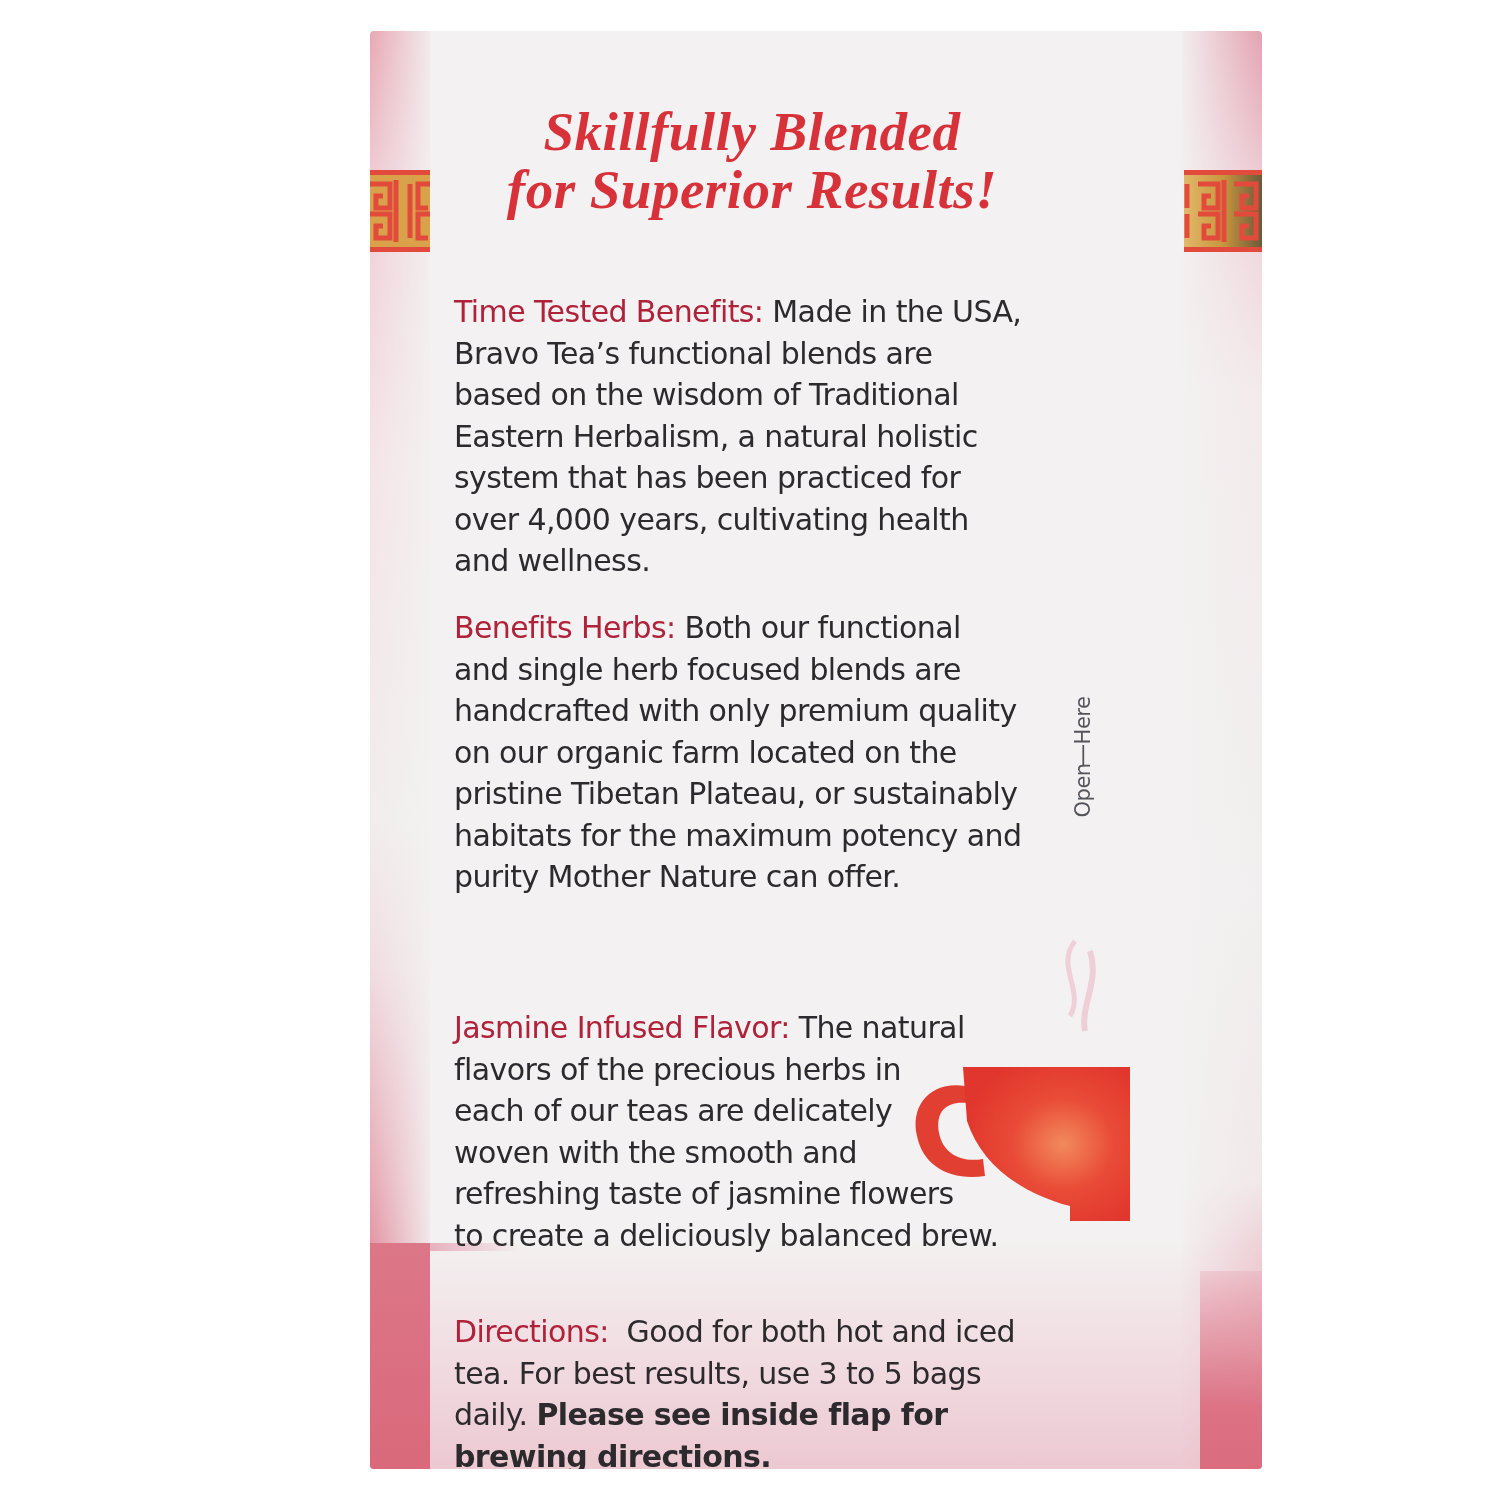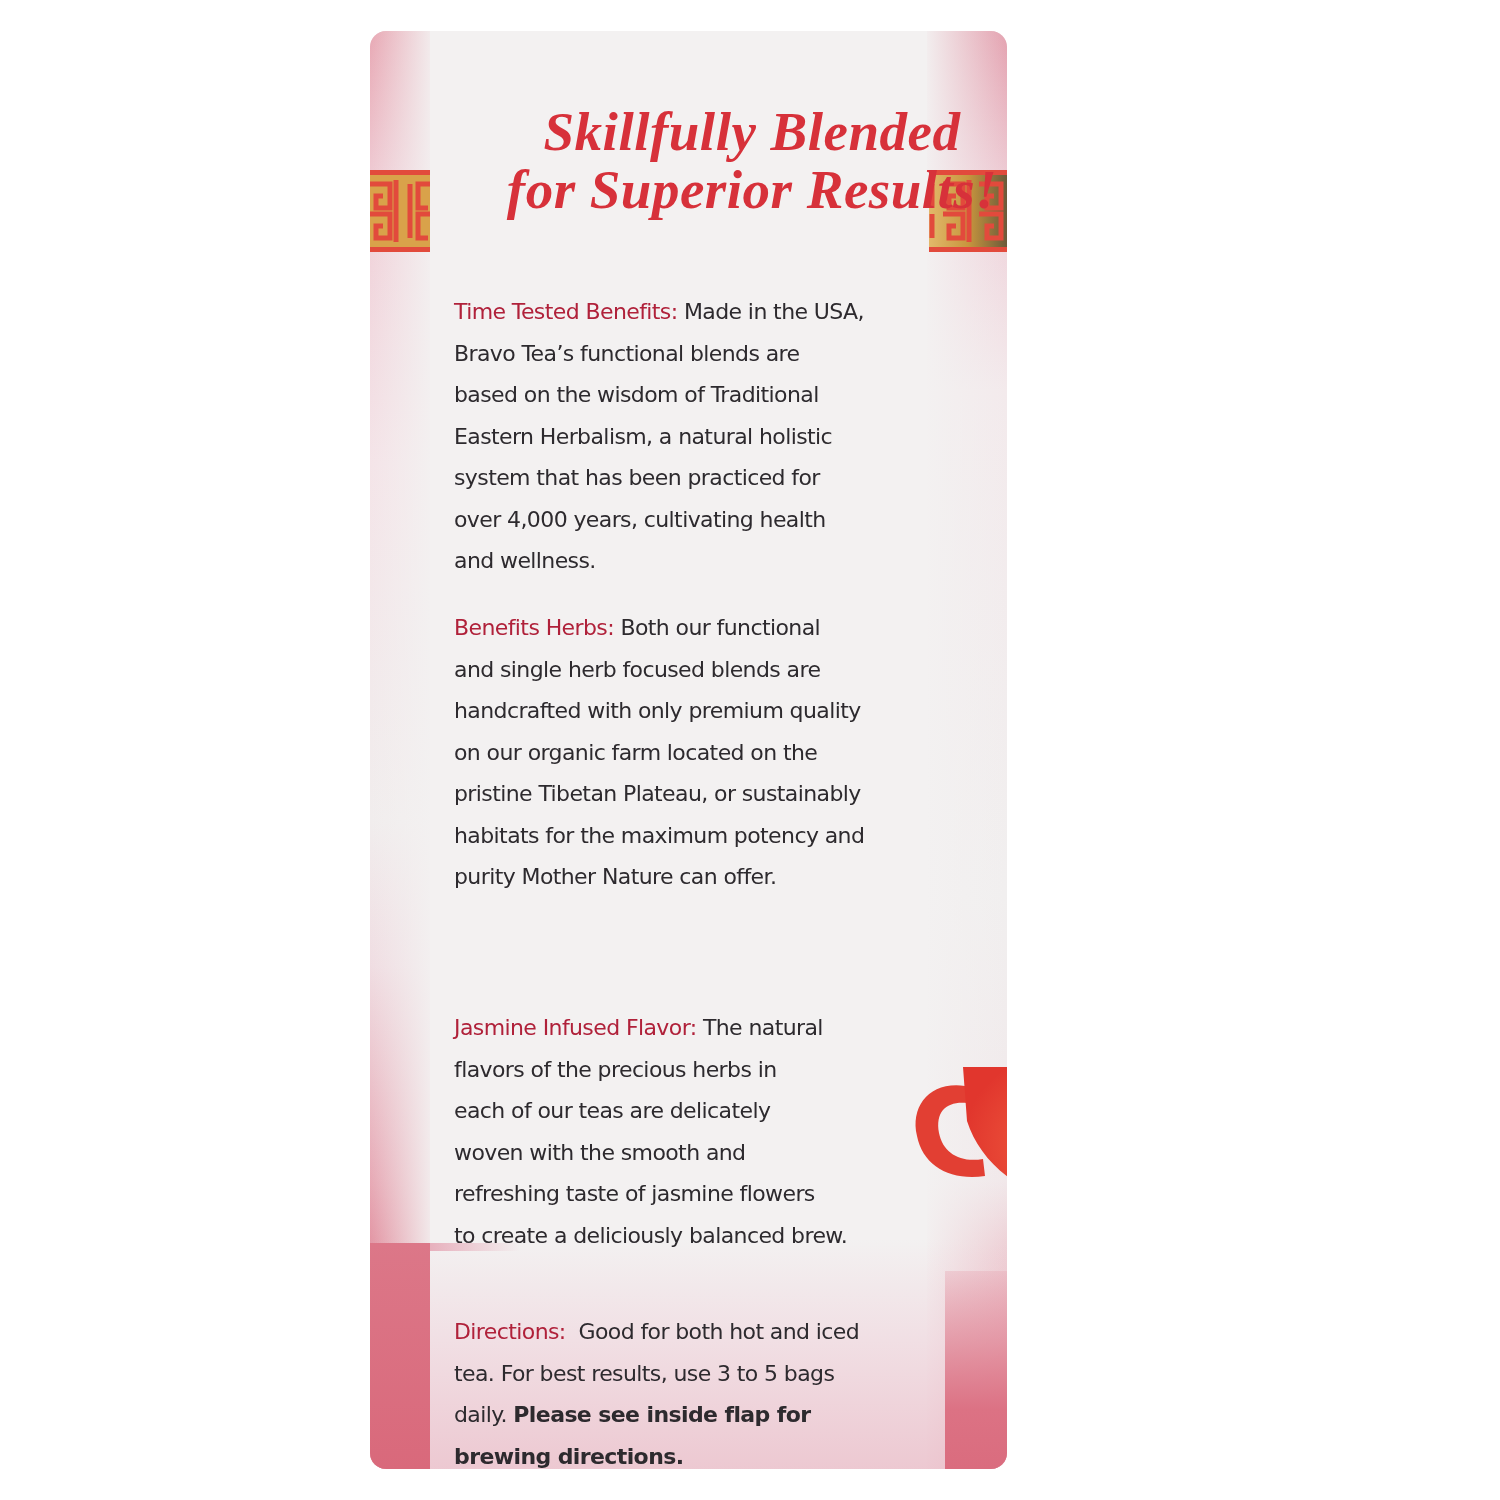--- a/index.html
+++ b/index.html
@@ -1,19 +1,19 @@
 <!DOCTYPE html>
 <html><head>
 <meta charset="utf-8">
 <style>
   html, body { margin:0; padding:0; }
   body { width:1500px; height:1500px; background:#ffffff; position:relative; overflow:hidden; }
   .panel {
-    position:absolute; left:370px; top:31px; width:637px; height:1438px;
-    background:#f3f1f1; border-radius:16px; overflow:hidden;
+    position:absolute; left:370px; top:31px; width:892px; height:1438px;
+    background:#f3f1f1; border-radius:4px; overflow:hidden;
   }
   .edge-left {
     position:absolute; left:0; top:0; width:60px; height:100%;
     background: linear-gradient(180deg, #e8a8b4 0%, #f0d0d8 12%, #f4e4e8 30%, #f1eded 55%, #f0dde2 65%, #e7a9b5 80%, #dd7c8d 90%, #da6e7f 100%);
   }
   .edge-left::after {
     content:""; position:absolute; left:0; top:0; width:100%; height:100%;
     background: linear-gradient(90deg, rgba(255,255,255,0) 0%, rgba(243,241,241,0.9) 100%);
   }
   .edge-right {
@@ -50,21 +50,21 @@
     position:absolute; left:0; width:760px; top:72px; text-align:center;
     font-family:"Liberation Serif","DejaVu Serif",serif; font-style:italic; font-weight:bold;
     color:#d7313a; font-size:55px; line-height:58px; letter-spacing:0.5px;
   }
   .headline .l1 { display:block; padding-left:4px; }
   .headline .l2 { display:block; padding-left:4px; }
 
   .section {
     position:absolute; left:84px; width:580px;
     font-family:"DejaVu Sans","Liberation Sans",sans-serif;
-    font-size:22px; line-height:41.5px; color:#2d2a2e; letter-spacing:-0.6px;
+    font-size:30px; line-height:41.5px; color:#2d2a2e; letter-spacing:-0.6px;
     transform-origin:left top;
   }
   .label { color:#b0213a; }
   .bold { font-weight:bold; }
   .sec1 { top:260px; }
   .sec2 { top:576px; }
   .sec3 { top:976px; width:580px; }
   .sec4 { top:1280px; }
   .line { display:block; white-space:nowrap; }
 

